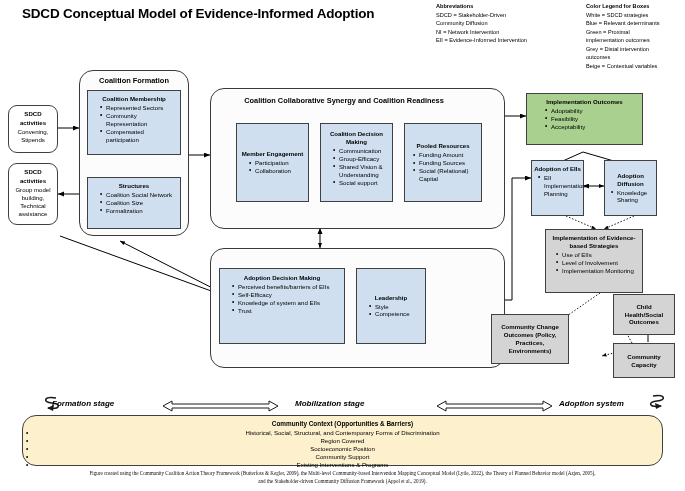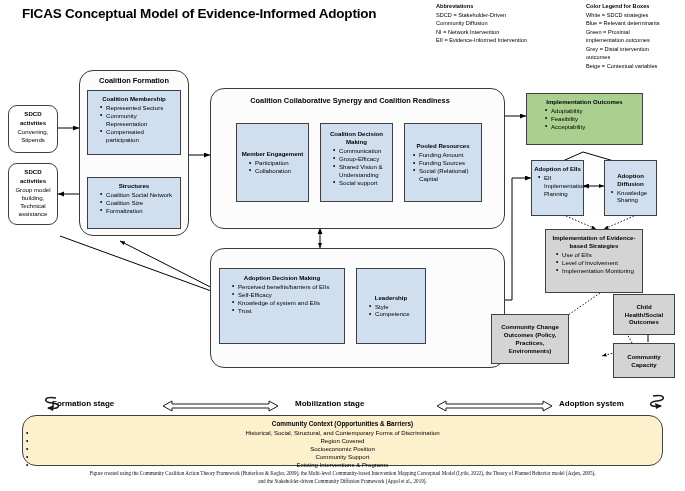--- a/index.html
+++ b/index.html
@@ -46,34 +46,34 @@
   ul.bl{margin:0;padding:0 0 0 10px;text-align:left;list-style:none;}
   ul.bl li{position:relative;padding-left:6px;margin:0;}
   ul.bl li:before{content:"\2022";position:absolute;left:0;top:-0.5px;font-size:6.5px;}
   ul.bl.ctr{padding-left:0;}
 
   
   .shell{position:absolute;box-sizing:border-box;border:1px solid #3a3a3a;background:#fcfcfc;}
   .shell-title{position:absolute;left:0;right:0;text-align:center;font-weight:bold;font-size:7.4px;}
 
   
-  .stage-label{position:absolute;font-size:8px;font-weight:bold;}
+  .stage-label{position:absolute;font-size:8px;font-weight:bold;font-style:italic;}
 
   .caption{
     position:absolute;left:12px;top:470px;width:661px;
     font-family:"Liberation Serif", serif;
     font-size:5.1px;line-height:1.5;text-align:center;color:#111;
   }
 </style>
 </head>
 <body>
 
 <div id="canvas">
 
-  <div class="title">FICAS Conceptual Model of Evidence-Informed Adoption</div>
+  <div class="title">SDCD Conceptual Model of Evidence-Informed Adoption</div>
 
   <div class="legend legend-abbr">
     <b>Abbreviations</b>
     <div>SDCD = Stakeholder-Driven</div>
     <div>Community Diffusion</div>
     <div>NI = Network Intervention</div>
     <div>EII = Evidence-Informed Intervention</div>
   </div>
   <div class="legend legend-color">
     <b>Color Legend for Boxes</b>
@@ -178,21 +178,21 @@
   <div class="box blue" style="left:87px;top:177px;width:94px;height:52px;padding:4px 2px 2px 2px;">
     <span class="hd">Structures</span>
     <ul class="bl">
       <li>Coalition Social Network</li>
       <li>Coalition Size</li>
       <li>Formalization</li>
     </ul>
   </div>
 
   <div class="shell rnd-lg" style="left:210px;top:88px;width:295px;height:141px;"></div>
-  <div class="shell-title" style="left:210px;width:268px;top:96px;padding-left:6px;">Coalition Collaborative Synergy and Coalition Readiness</div>
+  <div class="shell-title" style="left:210px;width:268px;top:96px;">Coalition Collaborative Synergy and Coalition Readiness</div>
 
   <div class="box blue" style="left:236px;top:123px;width:73px;height:79px;padding:4px 2px;display:flex;flex-direction:column;justify-content:center;">
     <span class="hd">Member Engagement</span>
     <ul class="bl">
       <li>Participation</li>
       <li>Collaboration</li>
     </ul>
   </div>
 
   <div class="box blue" style="left:320px;top:123px;width:73px;height:79px;padding:6px 2px;">

